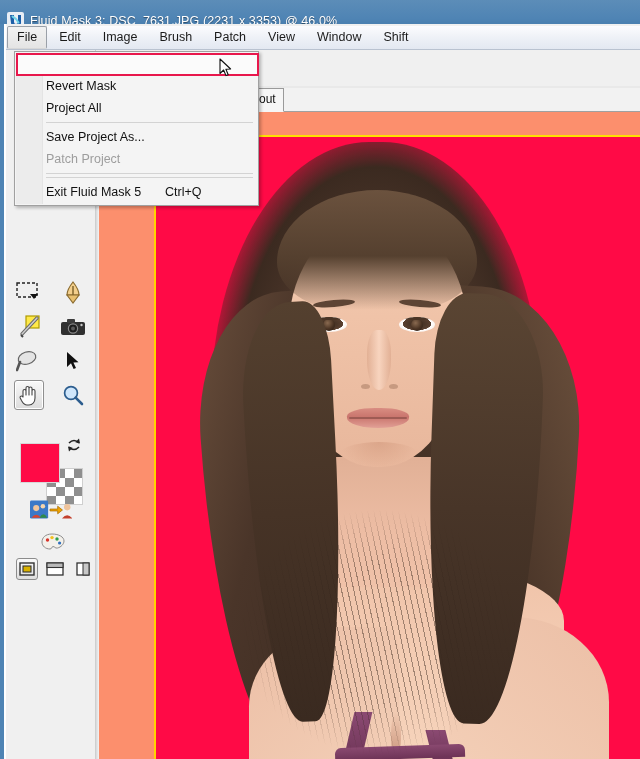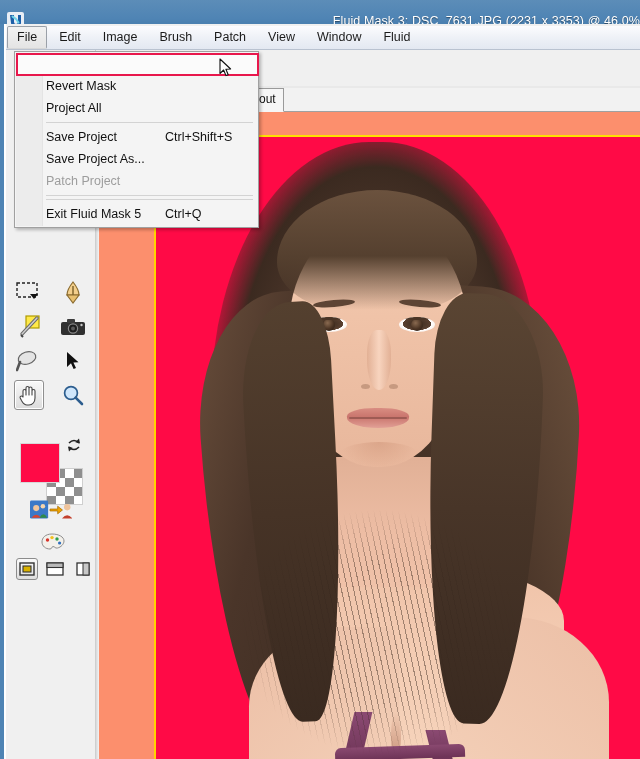--- a/index.html
+++ b/index.html
@@ -11,21 +11,20 @@
   }
   .app{position:relative;width:640px;height:759px;overflow:hidden;}
 
   
   .titlebar{
     position:absolute;left:0;top:0;width:640px;height:42px;
     background:linear-gradient(to bottom,#5c8db8 0%,#4f84b4 45%,#4b80b0 55%,#477dae 100%);
     border-bottom:1px solid #2f5d85;
     display:flex;align-items:center;
     box-sizing:border-box;
-    justify-content:space-between;
   }
   .title-icon{
     width:17px;height:17px;margin-left:7px;margin-right:6px;
     position:relative;flex:0 0 auto;
   }
   .title-icon svg{display:block;}
   .title-text{
     color:#ffffff;font-size:12.5px;letter-spacing:.1px;
     text-shadow:0 1px 1px rgba(0,0,0,.45);
     white-space:nowrap;
@@ -334,21 +333,21 @@
   <div class="frame-inner-line"></div>
 
   <div class="menubar">
     <div class="menu-item active">File</div>
     <div class="menu-item">Edit</div>
     <div class="menu-item">Image</div>
     <div class="menu-item">Brush</div>
     <div class="menu-item">Patch</div>
     <div class="menu-item">View</div>
     <div class="menu-item">Window</div>
-    <div class="menu-item">Fluid</div>
+    <div class="menu-item">Shift</div>
   </div>
 
   <div class="tabstrip">
     <div class="strip-top"></div>
     <div class="tab-sel">-out</div>
   </div>
 
   <div class="canvas-wrap">
     <div class="canvas-scroll-left"></div>
     <div class="img">
@@ -527,24 +526,20 @@
       <span class="acc"></span>
     </div>
     <div class="dd-item">
       <span class="lbl">Project All</span>
       <span class="acc"></span>
     </div>
 
     <div class="dd-sep"></div>
 
     <div class="dd-item">
-      <span class="lbl">Save Project</span>
-      <span class="acc">Ctrl+Shift+S</span>
-    </div>
-    <div class="dd-item">
       <span class="lbl">Save Project As...</span>
       <span class="acc"></span>
     </div>
     <div class="dd-item disabled">
       <span class="lbl">Patch Project</span>
       <span class="acc"></span>
     </div>
 
     <div class="dd-sep"></div>
 

